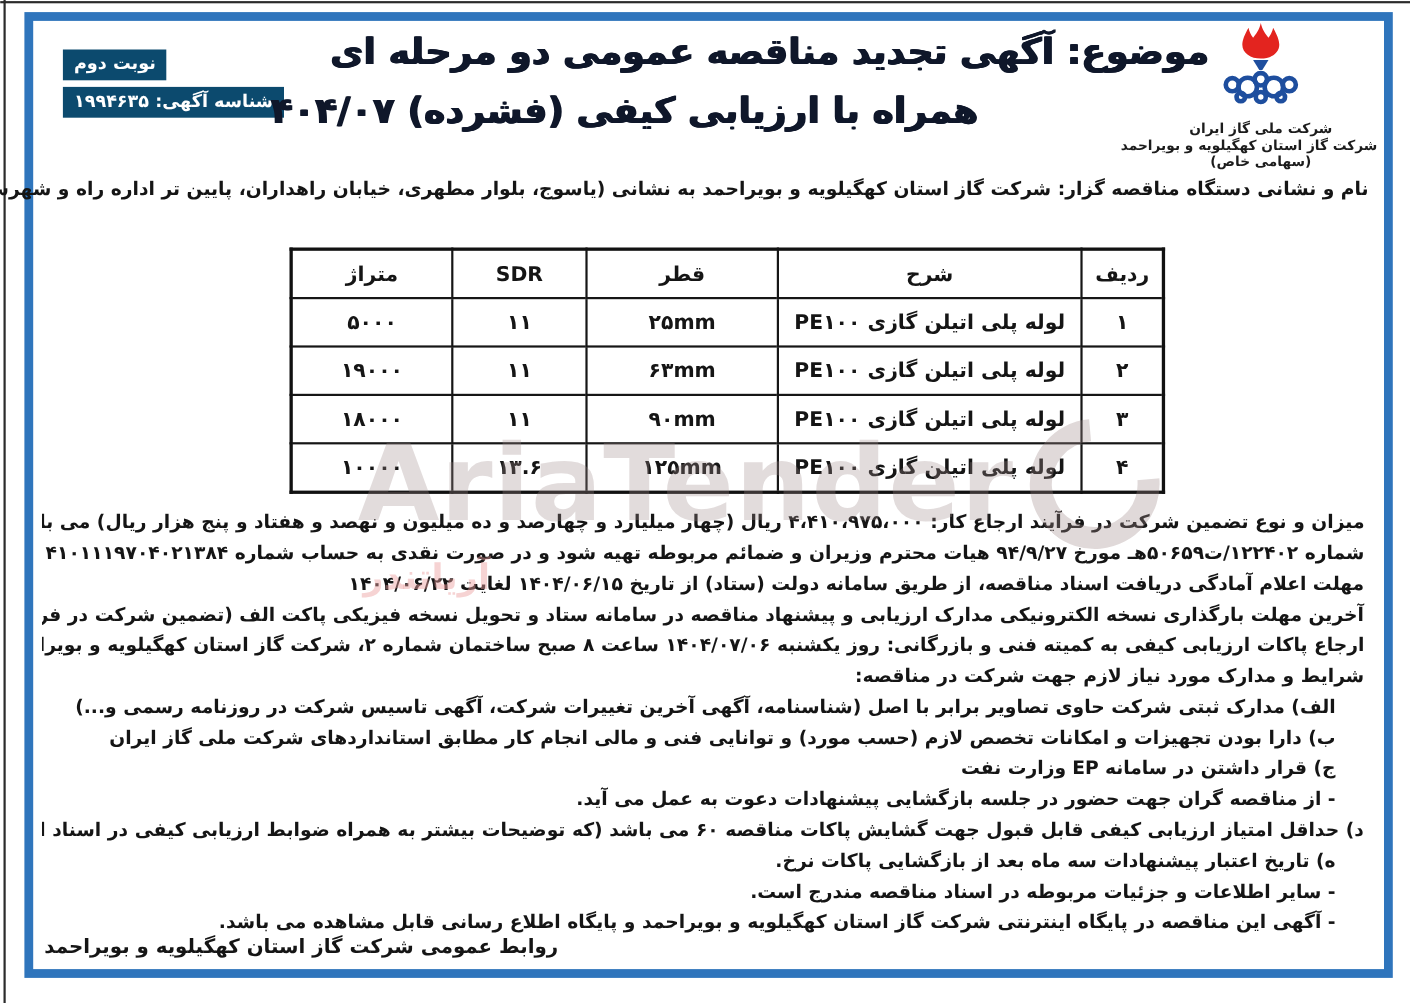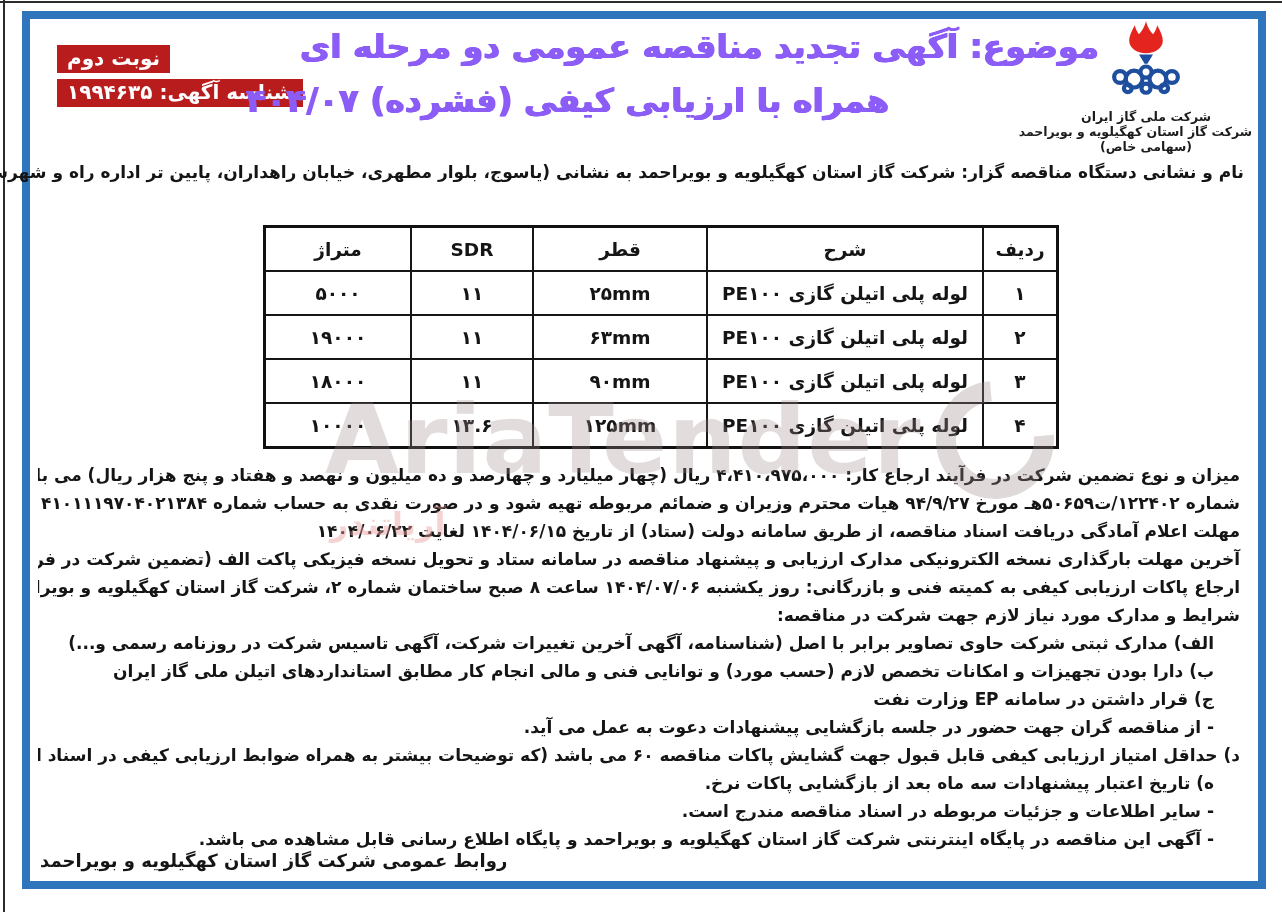--- a/index.html
+++ b/index.html
@@ -8,28 +8,28 @@
     font-family:"DejaVu Sans",sans-serif;direction:rtl;overflow:hidden;color:#151515;
   }
   .rule-top{position:absolute;left:0;top:1px;width:1282px;height:2px;background:#2b2b2b;}
   .rule-left{position:absolute;left:3px;top:0;width:2px;height:912px;background:#2b2b2b;}
   .frame{
     position:absolute;left:22px;top:11px;width:1244px;height:878px;
     border:8px solid #2f75bc;background:#fff;box-sizing:border-box;
   }
   
   .badge{
-    position:absolute;background:#b91c1c;color:#fff;font-weight:bold;font-size:20px;
+    position:absolute;background:#0c4a6e;color:#fff;font-weight:bold;font-size:16px;
     padding:4px 10px 6px 10px;line-height:18px;white-space:nowrap;
   }
   .badge1{left:27px;top:26px;}
   .badge2{left:27px;top:60px;}
   
   .title-line{
-    position:absolute;color:#8b5cf6;font-weight:bold;font-size:33px;white-space:nowrap;
+    position:absolute;color:#0f172a;font-weight:bold;font-size:33px;white-space:nowrap;
     text-shadow:0.7px 0 currentColor,-0.7px 0 currentColor;letter-spacing:-0.5px;
   }
   .title1{left:270px;top:8px;}
   .title2{left:216px;top:62px;}
   
   .logo-block{position:absolute;left:1010px;top:2px;width:212px;text-align:center;}
   .logo-caption{font-size:12.5px;font-weight:bold;line-height:15px;color:#1c1c1c;white-space:nowrap;}
   
   .intro{
     position:absolute;left:8px;top:139px;width:1206px;text-align:right;
@@ -167,21 +167,21 @@
     </table>
 
     <div class="body-lines">
       <div class="bl">میزان و نوع تضمین شرکت در فرآیند ارجاع کار: ۴،۴۱۰،۹۷۵،۰۰۰ ریال (چهار میلیارد و چهارصد و ده میلیون و نهصد و هفتاد و پنج هزار ریال) می باشد که می بایست مطابق مصوبه</div>
       <div class="bl">شماره ۱۲۲۴۰۲/ت۵۰۶۵۹هـ مورخ ۹۴/۹/۲۷ هیات محترم وزیران و ضمائم مربوطه تهیه شود و در صورت نقدی به حساب شماره ۴۱۰۱۱۱۹۷۰۴۰۲۱۳۸۴ بانک مرکزی واریز گردد.</div>
       <div class="bl">مهلت اعلام آمادگی دریافت اسناد مناقصه، از طریق سامانه دولت (ستاد) از تاریخ ۱۴۰۴/۰۶/۱۵ لغایت ۱۴۰۴/۰۶/۲۲</div>
       <div class="bl">آخرین مهلت بارگذاری نسخه الکترونیکی مدارک ارزیابی و پیشنهاد مناقصه در سامانه ستاد و تحویل نسخه فیزیکی پاکت الف (تضمین شرکت در فرآیند ارجاع کار) ۱۴۰۴/۰۷/۰۵</div>
       <div class="bl">ارجاع پاکات ارزیابی کیفی به کمیته فنی و بازرگانی: روز یکشنبه ۱۴۰۴/۰۷/۰۶ ساعت ۸ صبح ساختمان شماره ۲، شرکت گاز استان کهگیلویه و بویراحمد، دفتر امور پیمانها</div>
       <div class="bl">شرایط و مدارک مورد نیاز لازم جهت شرکت در مناقصه:</div>
       <div class="bl ind">الف) مدارک ثبتی شرکت حاوی تصاویر برابر با اصل (شناسنامه، آگهی آخرین تغییرات شرکت، آگهی تاسیس شرکت در روزنامه رسمی و...)</div>
-      <div class="bl ind">ب) دارا بودن تجهیزات و امکانات تخصص لازم (حسب مورد) و توانایی فنی و مالی انجام کار مطابق استانداردهای اتیلن ملی گاز ایران</div>
+      <div class="bl ind">ب) دارا بودن تجهیزات و امکانات تخصص لازم (حسب مورد) و توانایی فنی و مالی انجام کار مطابق استانداردهای شرکت ملی گاز ایران</div>
       <div class="bl ind">ج) قرار داشتن در سامانه EP وزارت نفت</div>
       <div class="bl ind">- از مناقصه گران جهت حضور در جلسه بازگشایی پیشنهادات دعوت به عمل می آید.</div>
       <div class="bl">د) حداقل امتیاز ارزیابی کیفی قابل قبول جهت گشایش پاکات مناقصه ۶۰ می باشد (که توضیحات بیشتر به همراه ضوابط ارزیابی کیفی در اسناد ارزیابی کیفی آورده شده است).</div>
       <div class="bl ind">ه) تاریخ اعتبار پیشنهادات سه ماه بعد از بازگشایی پاکات نرخ.</div>
       <div class="bl ind">- سایر اطلاعات و جزئیات مربوطه در اسناد مناقصه مندرج است.</div>
       <div class="bl ind">- آگهی این مناقصه در پایگاه اینترنتی شرکت گاز استان کهگیلویه و بویراحمد و پایگاه اطلاع رسانی قابل مشاهده می باشد.</div>
     </div>
 
     <div class="footer">روابط عمومی شرکت گاز استان کهگیلویه و بویراحمد</div>
 

